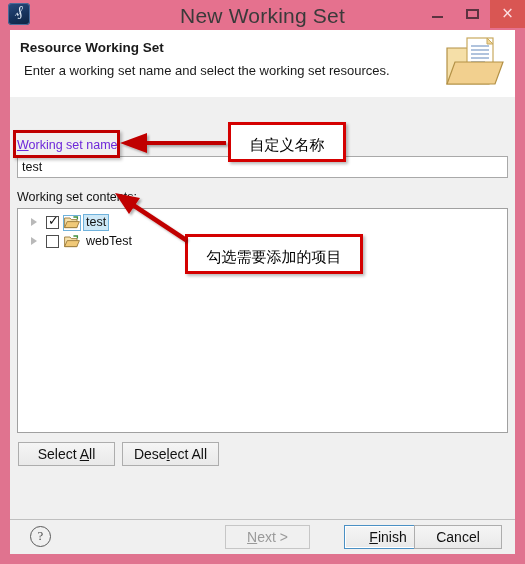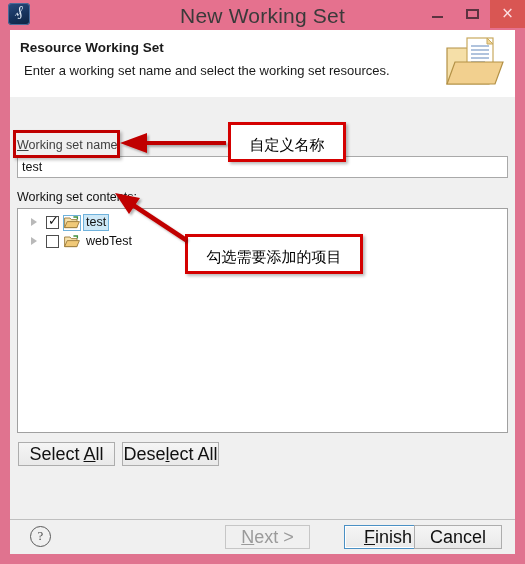--- a/index.html
+++ b/index.html
@@ -129,21 +129,21 @@
     position: absolute;
     left: 0; top: 67px;
     width: 505px;
     height: 422px;
     background: #f0f0f0;
   }
   #label-name {
     position: absolute;
     left: 7px; top: 41px;
     font-size: 12.5px;
-    color: #404040;
+    color: #6d28d9;
   }
   #label-contents {
     position: absolute;
     left: 7px; top: 93px;
     font-size: 12.5px;
     color: #111;
   }
   .mn { text-decoration: underline; }
   #name-input {
     position: absolute;
@@ -223,21 +223,21 @@
   #btn-deselect-all {
     position: absolute;
     left: 112px; top: 345px;
     width: 97px; height: 24px;
   }
   .gbtn {
     box-sizing: border-box;
     border: 1px solid #adadad;
     background: linear-gradient(#f5f5f5, #e9e9e9);
     font-family: "Liberation Sans", sans-serif;
-    font-size: 18px;
+    font-size: 14px;
     color: #111;
     text-align: center;
     line-height: 22px;
     padding: 0;
   }
   .gbtn.disabled { color: #9a9a9a; border-color: #c6c6c6; background: #f0f0f0; }
   .gbtn.default {
     border: 1px solid #4a90c4;
     box-shadow: inset 0 0 0 1px #ffffff;
   }

